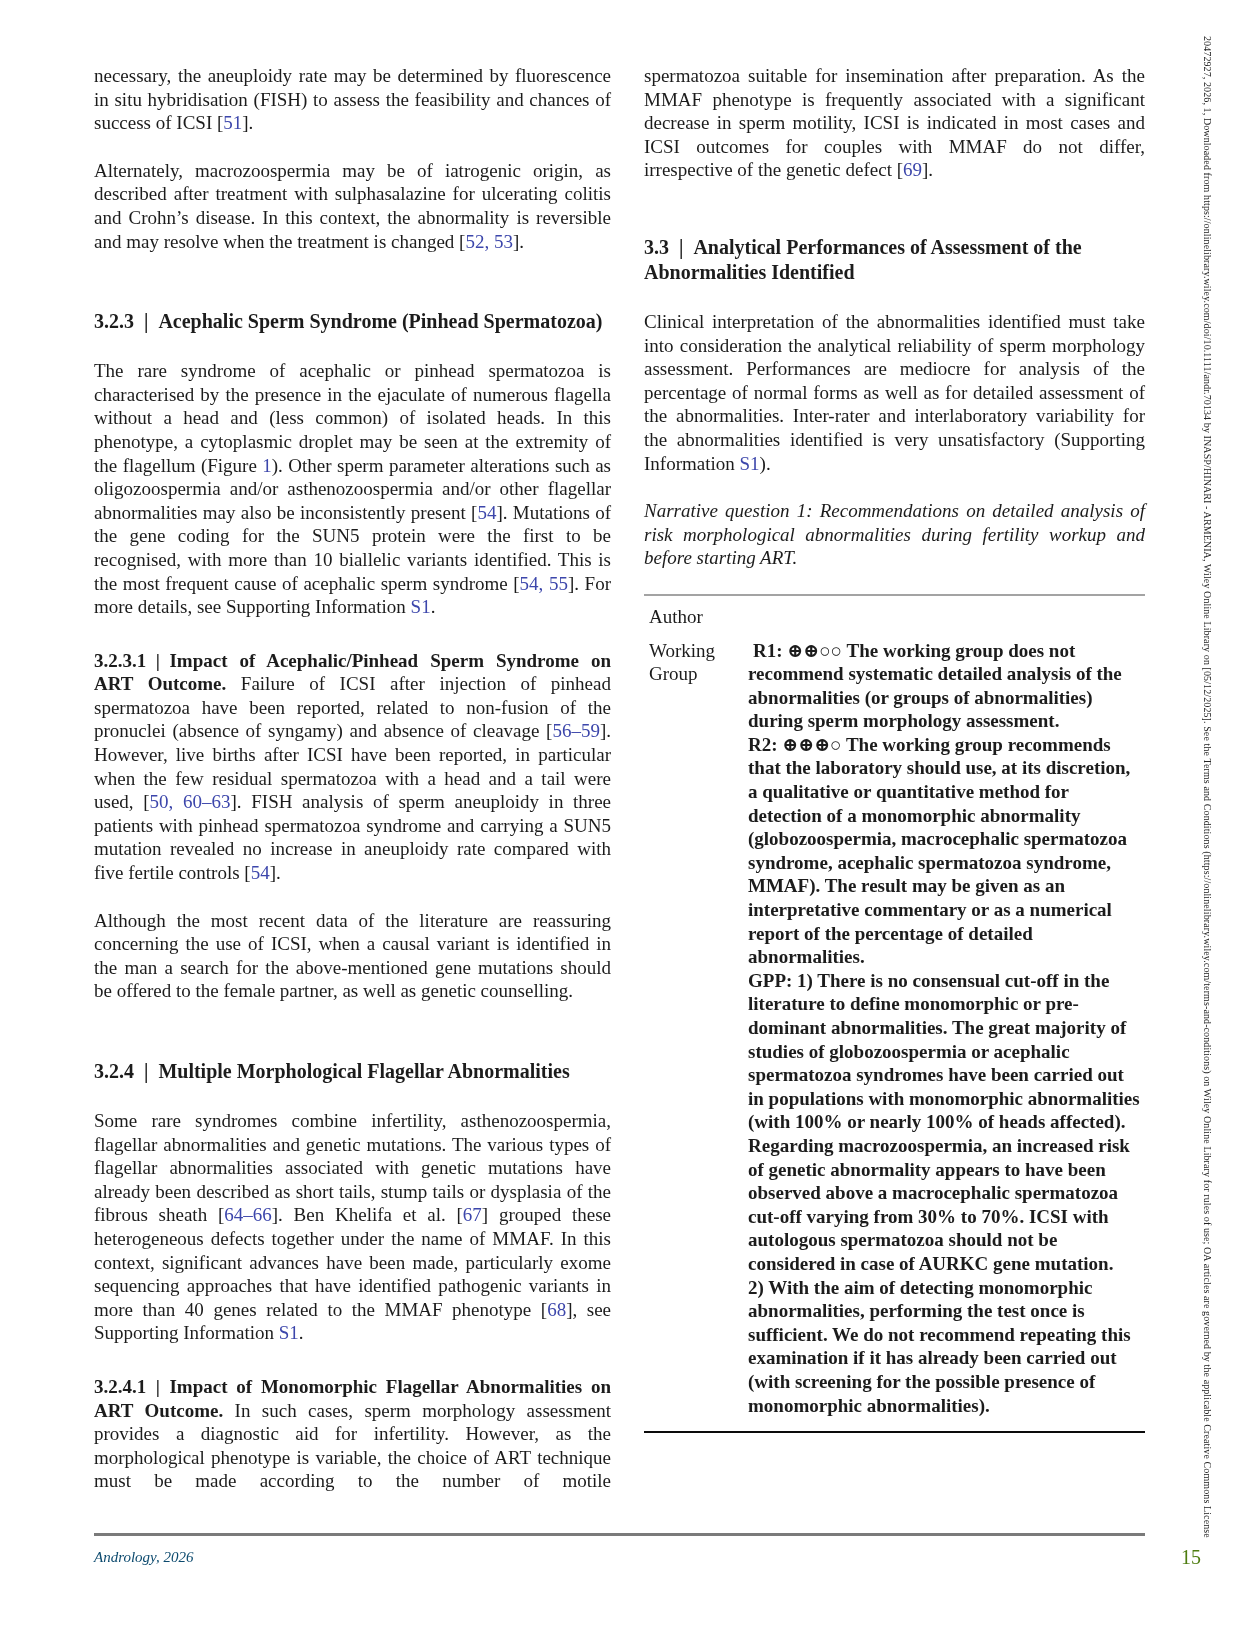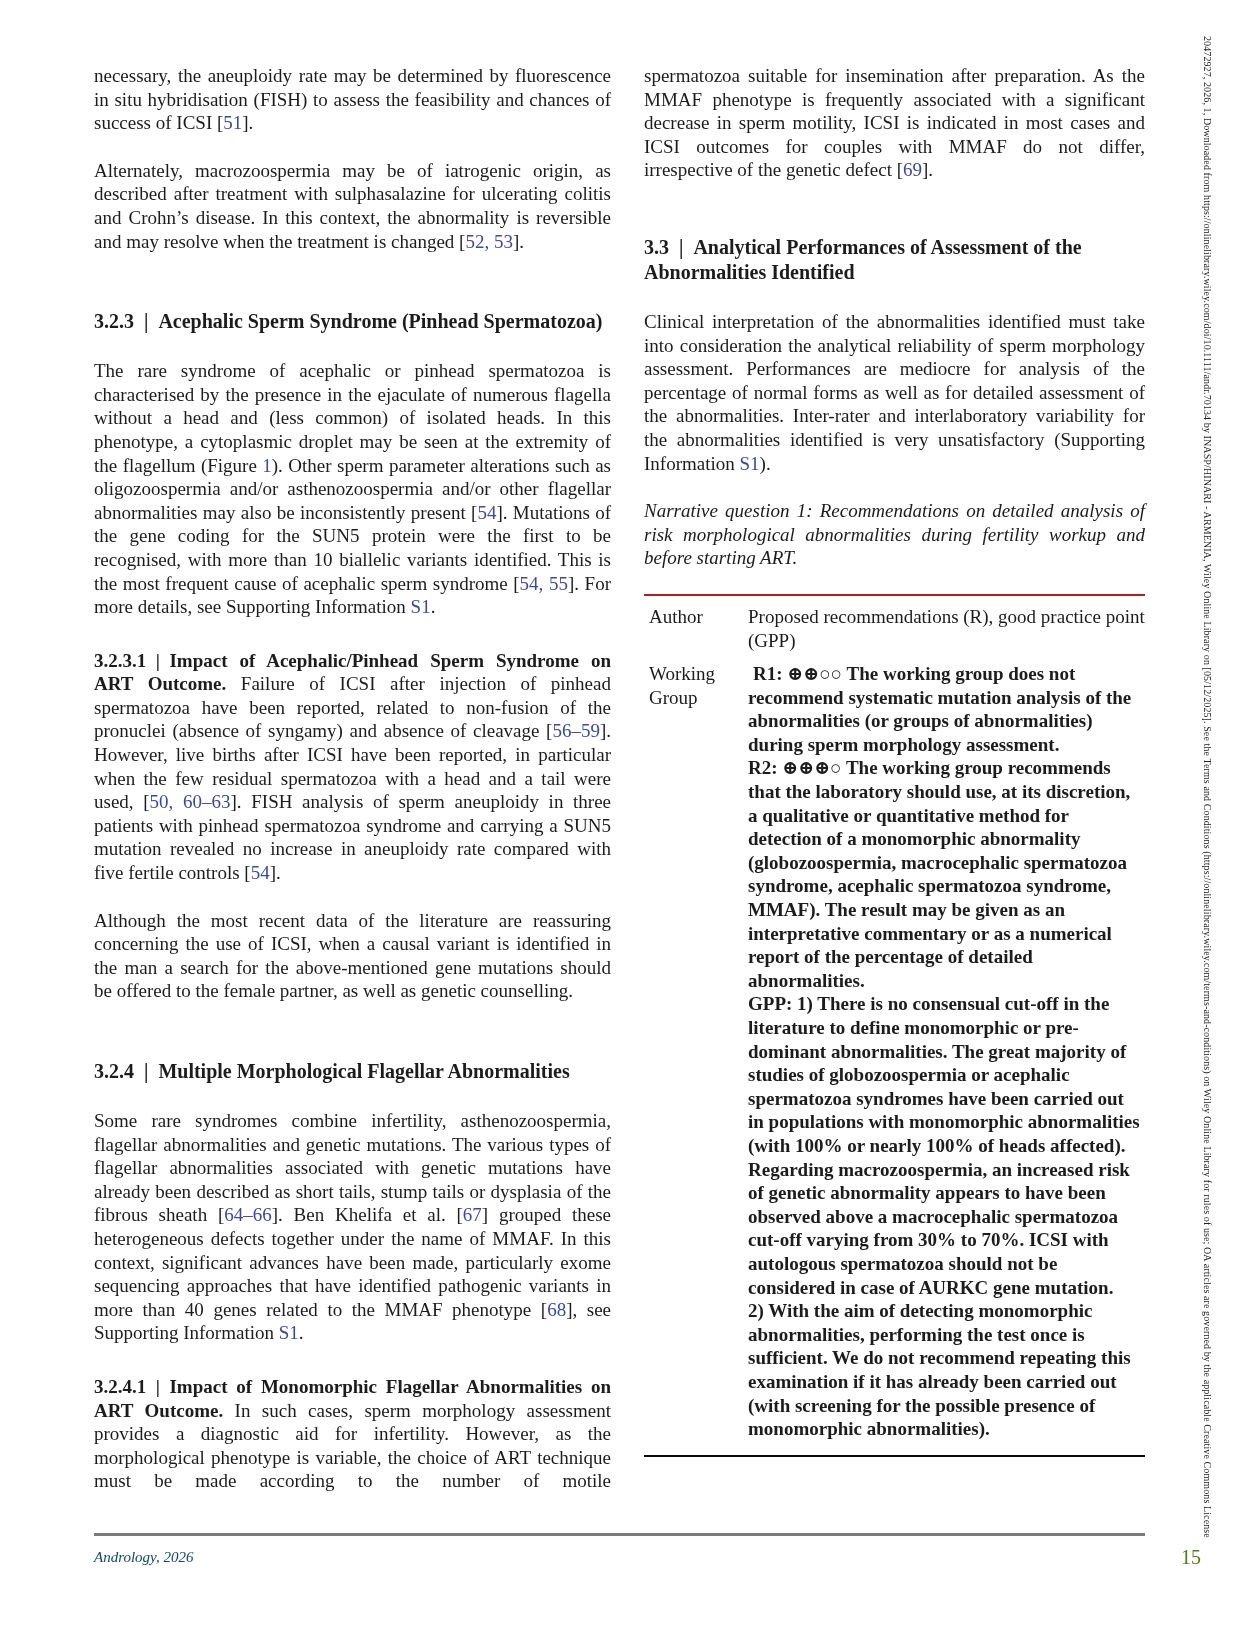--- a/index.html
+++ b/index.html
@@ -9,21 +9,21 @@
   .col.left{left:94px;width:517px;}
   .col.right{left:644px;width:501px;}
   p.body-par{margin:0 0 24px 0;font-size:19px;line-height:23.6px;text-align:justify;}
   p.body-par.runin{margin-top:30px;}
   p.body-par.jl{text-align-last:justify;}
   p.body-par.italic{font-style:italic;}
   p.heading{font-weight:bold;font-size:20px;line-height:25px;margin:56px 0 25px 0;text-align:left;}
   p.heading.tight{margin-top:53px;}
   .b{font-weight:bold;}
   .link{color:#3c46ab;}
-  .rec-table{margin-top:16px;border-top:2px solid #b91c1c;border-bottom:2px solid #0a0a0a;}
+  .rec-table{margin-top:16px;border-top:2px solid #a3a3a3;border-bottom:2px solid #0a0a0a;}
   .t-row{display:grid;grid-template-columns:104px 1fr;}
   .t-cell{font-size:19px;line-height:23.6px;text-align:left;}
   .t-head .t-cell{padding-top:9px;padding-bottom:5px;}
   .t-body .t-cell{padding-top:5px;}
   .t-cell.c1{padding-left:5px;padding-right:8px;}
   .t-recs{padding-bottom:14px;padding-right:2px;}
   .t-recs p{margin:0;font-weight:bold;font-size:19px;line-height:23.6px;}
   .t-recs p:first-child{text-indent:5px;}
   .footer-rule{position:absolute;left:94px;top:1533px;width:1051px;height:3px;background:#7a7a7a;}
   .footer-journal{position:absolute;left:94px;top:1549px;font-size:15px;font-style:italic;color:#0c4a6e;}
@@ -52,26 +52,25 @@
     <div id="right-blocks">
         <p class="body-par"><span>spermatozoa suitable for insemination after preparation. As the MMAF phenotype is frequently associated with a significant decrease in sperm motility, ICSI is indicated in most cases and ICSI outcomes for couples with MMAF do not differ, irrespective of the genetic defect [</span><span class="link">69</span><span>].</span></p>
         <p class="heading tight"><span>3.3 | Analytical Performances of Assessment of the Abnormalities Identified</span></p>
         <p class="body-par"><span>Clinical interpretation of the abnormalities identified must take into consideration the analytical reliability of sperm morphology assessment. Performances are mediocre for analysis of the percentage of normal forms as well as for detailed assessment of the abnormalities. Inter-rater and interlaboratory variability for the abnormalities identified is very unsatisfactory (Supporting Information </span><span class="link">S1</span><span>).</span></p>
         <p class="body-par italic"><span>Narrative question 1: Recommendations on detailed analysis of risk morphological abnormalities during fertility workup and before starting ART.</span></p>
       </div>
 
     <div class="rec-table">
       <div class="t-row t-head">
         <div class="t-cell c1">Author</div>
-        <div class="t-cell">Proposed recommendations (R), good practice point (GPP)</div>
       </div>
       <div class="t-row t-body">
         <div class="t-cell c1">Working Group</div>
         <div class="t-cell t-recs" id="rec-paragraphs">
-            <p>R1: ⊕⊕○○ The working group does not recommend systematic mutation analysis of the abnormalities (or groups of abnormalities) during sperm morphology assessment.</p>
+            <p>R1: ⊕⊕○○ The working group does not recommend systematic detailed analysis of the abnormalities (or groups of abnormalities) during sperm morphology assessment.</p>
             <p>R2: ⊕⊕⊕○ The working group recommends that the laboratory should use, at its discretion, a qualitative or quantitative method for detection of a monomorphic abnormality (globozoospermia, macrocephalic spermatozoa syndrome, acephalic spermatozoa syndrome, MMAF). The result may be given as an interpretative commentary or as a numerical report of the percentage of detailed abnormalities.</p>
             <p>GPP: 1) There is no consensual cut-off in the literature to define monomorphic or pre-dominant abnormalities. The great majority of studies of globozoospermia or acephalic spermatozoa syndromes have been carried out in populations with monomorphic abnormalities (with 100% or nearly 100% of heads affected). Regarding macrozoospermia, an increased risk of genetic abnormality appears to have been observed above a macrocephalic spermatozoa cut-off varying from 30% to 70%. ICSI with autologous spermatozoa should not be considered in case of AURKC gene mutation.</p>
             <p>2) With the aim of detecting monomorphic abnormalities, performing the test once is sufficient. We do not recommend repeating this examination if it has already been carried out (with screening for the possible presence of monomorphic abnormalities).</p>
           </div>
       </div>
     </div>
   </div>
 
   <div class="footer-rule"></div>
   <div class="footer-journal">Andrology, 2026</div>

